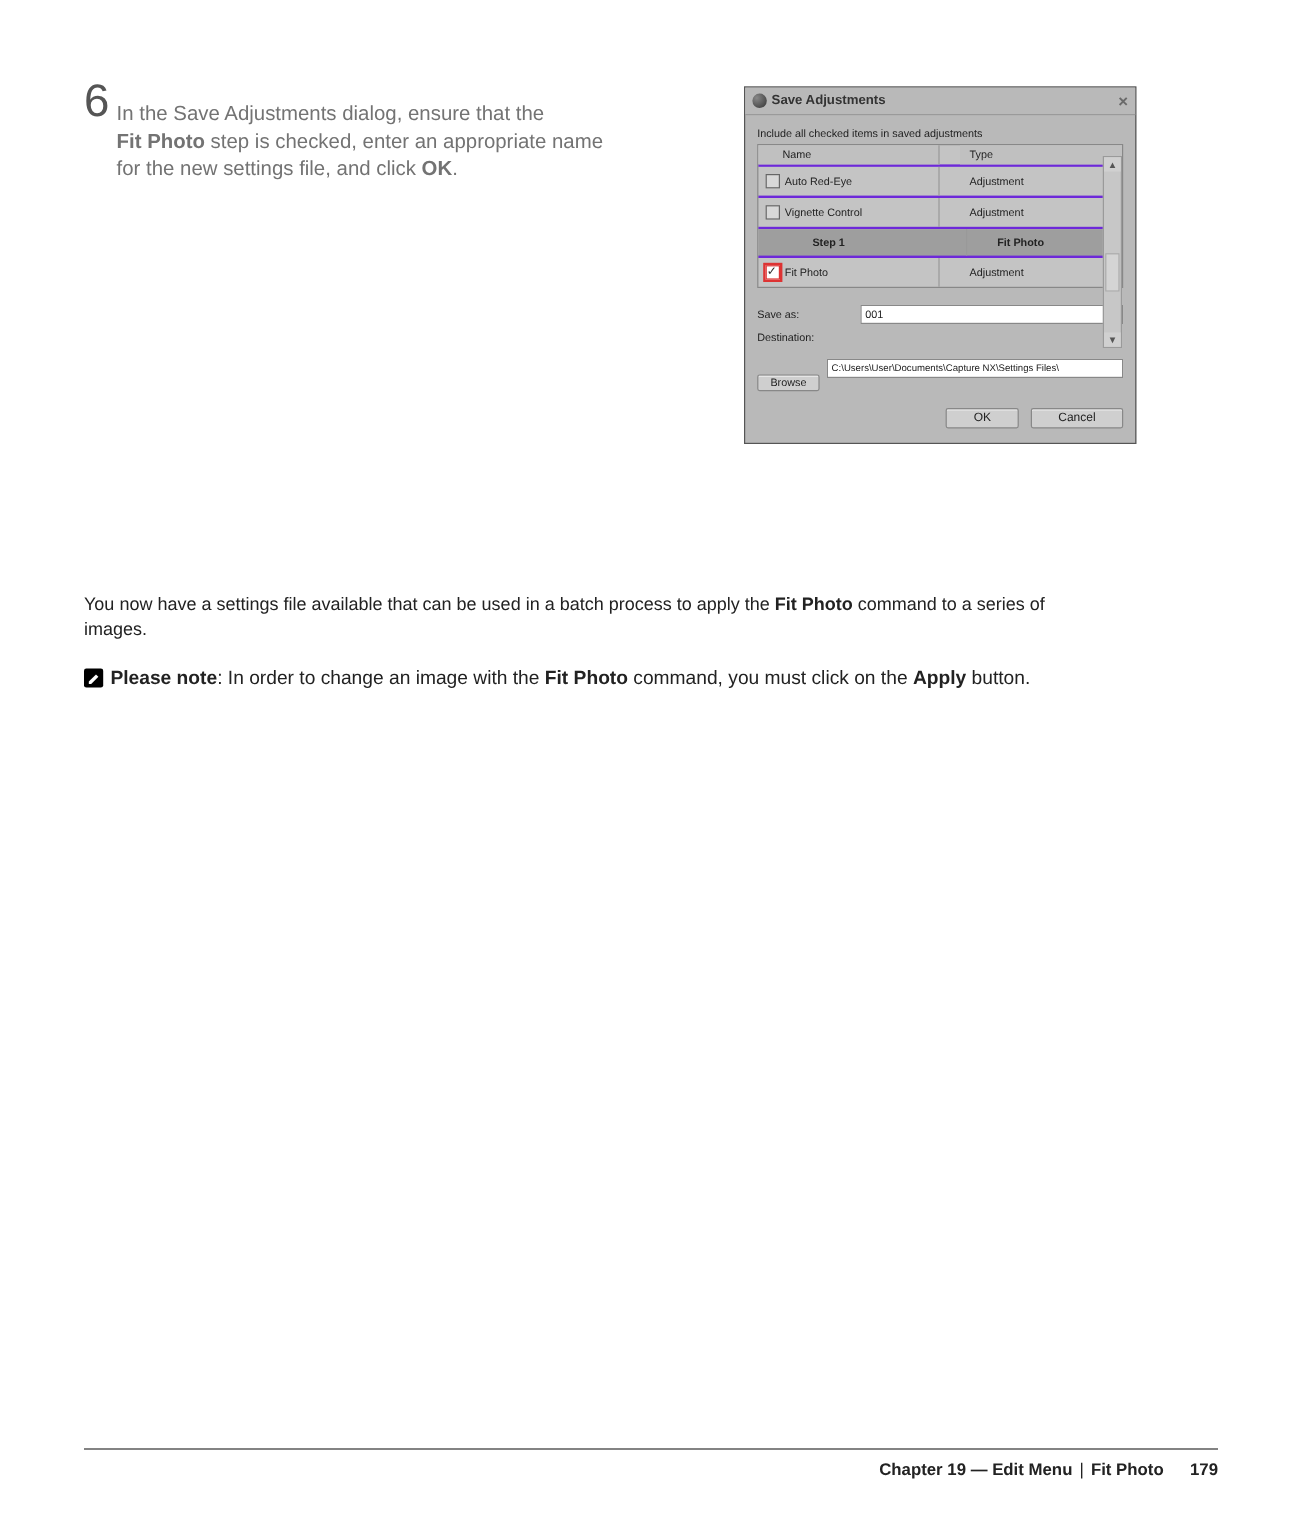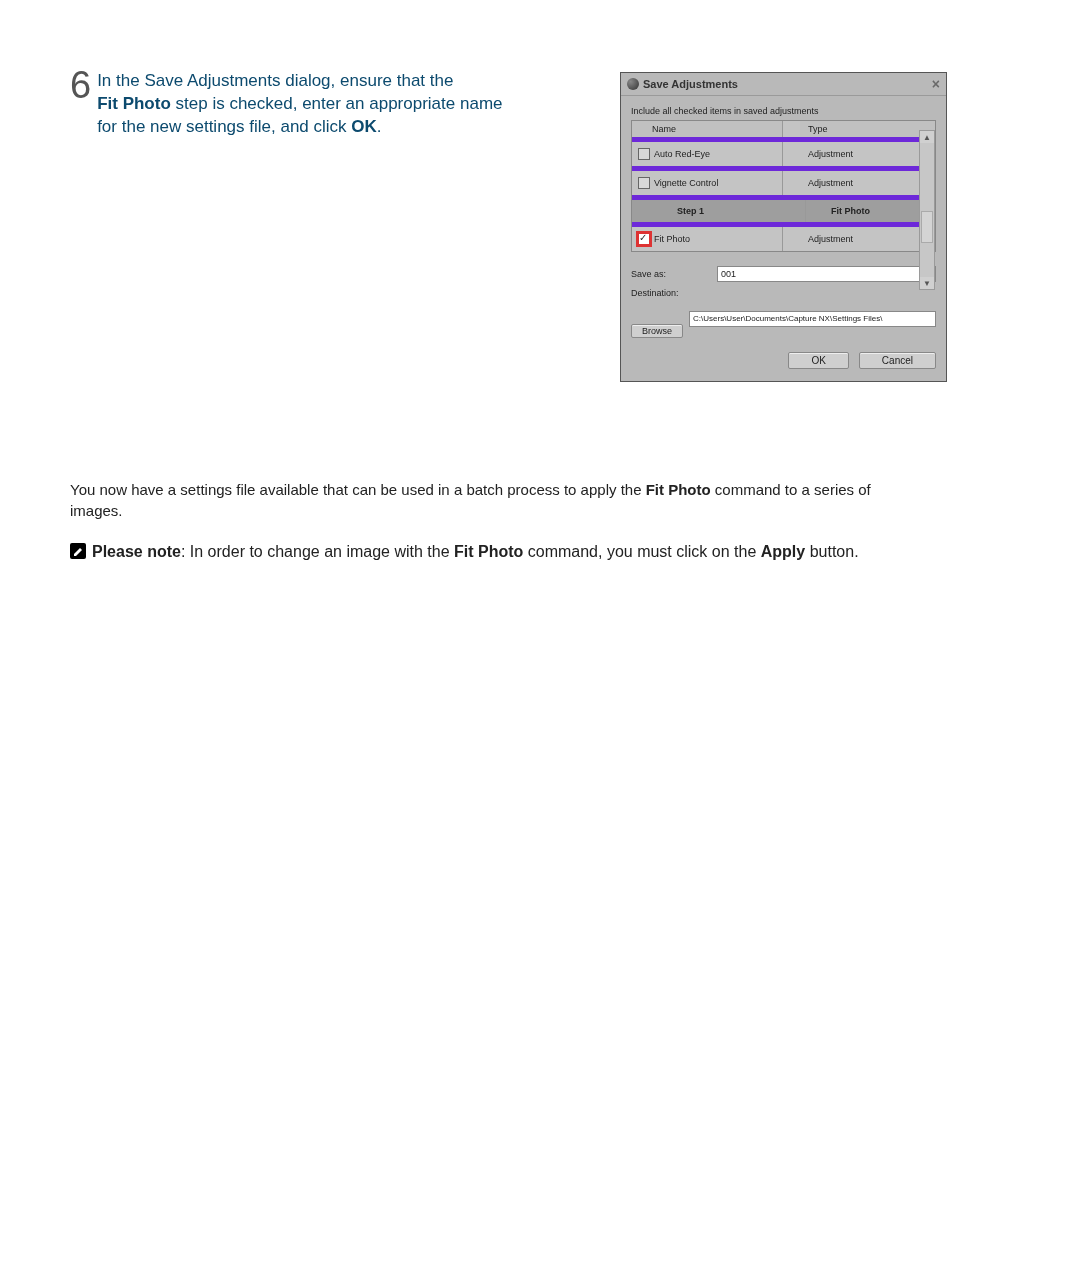--- a/index.html
+++ b/index.html
@@ -1,32 +1,32 @@
 <!DOCTYPE html>
 <html><head>
 <meta charset="utf-8">
 <style>
   html,body{margin:0;padding:0;background:#fff;font-family:Arial,Helvetica,sans-serif;color:#222;}
   .page{width:1080px;height:1270px;position:relative;box-sizing:border-box;padding:70px 65px 40px 70px;}
   .step-block{display:flex;align-items:flex-start;}
   .step-num{font-size:38px;font-weight:400;color:#555;line-height:1;margin-right:6px;margin-top:-4px;}
-  .step-text{font-size:17px;line-height:1.35;color:#0c4a6e;max-width:410px;}
+  .step-text{font-size:17px;line-height:1.35;color:#737373;max-width:410px;margin-top:14px;}
   .step-text b{font-weight:bold;}
   .nowrap{white-space:nowrap;}
 
   
   .dialog{position:absolute;top:72px;left:620px;width:325px;background:#b9b9b9;border:1px solid #555;font-size:9px;color:#222;}
   .dlg-title{display:flex;align-items:center;justify-content:space-between;padding:4px 6px;background:#b9b9b9;border-bottom:1px solid #9a9a9a;}
   .dlg-title-left{display:flex;align-items:center;gap:4px;font-weight:bold;font-size:11px;color:#333;}
   .dlg-ico{width:12px;height:12px;border-radius:50%;background:radial-gradient(circle at 30% 30%,#888,#333);}
   .dlg-close{font-size:14px;color:#6a6a6a;font-weight:bold;line-height:1;}
   .dlg-body{padding:10px 10px 4px 10px;}
   .dlg-hint{font-size:9px;margin-bottom:4px;}
   .tbl{border:1px solid #888;background:#c4c4c4;}
-  .tbl-head,.tbl-row{display:flex;border-bottom:5px solid #6d28d9;}
+  .tbl-head,.tbl-row{display:flex;border-bottom:2px solid #6d28d9;}
   .tbl-row:last-child{border-bottom:none;}
   .cell-l{width:140px;padding:6px 4px 6px 6px;display:flex;align-items:center;gap:4px;border-right:1px solid #999;}
   .cell-r{flex:1;padding:6px 4px 6px 8px;display:flex;align-items:center;margin-left:17px;}
   .tbl-head .cell-l,.tbl-head .cell-r{background:#c0c0c0;font-weight:normal;padding-top:3px;padding-bottom:3px;}
   .cb{width:10px;height:10px;border:1px solid #666;background:#d8d8d8;flex-shrink:0;}
   .cb.checked{position:relative;background:#fff;border:1px solid #d33;}
   .cb.checked::after{content:"✓";position:absolute;top:-2px;left:0;font-size:10px;color:#333;}
   .cb-hl{box-shadow:0 0 0 2px #d33;}
   .row-dark{background:#9e9e9e;padding-left:23px;}
   .row-dark .cell-l,.row-dark .cell-r{font-weight:bold;}
@@ -154,14 +154,22 @@
     <div class="note-ico">
       <svg viewBox="0 0 12 12">
           <path d="M2 9 L8 3 L10 5 L4 11 L2 11 Z" fill="#fff"></path>
         </svg>
     </div>
     <div>
       <b>Please note</b><span>: In order to change an image with the </span><b>Fit Photo</b><span> command, you must click on the </span><b>Apply</b><span> button.</span>
     </div>
   </div>
 
+  <div class="footer">
+    <div>
+      <b>Chapter 19 — Edit Menu</b>
+      <span class="sep">|</span>
+      <b>Fit Photo</b>
+      <span class="pgnum">179</span>
+    </div>
+  </div>
 
 </div>
 
 </body></html>

